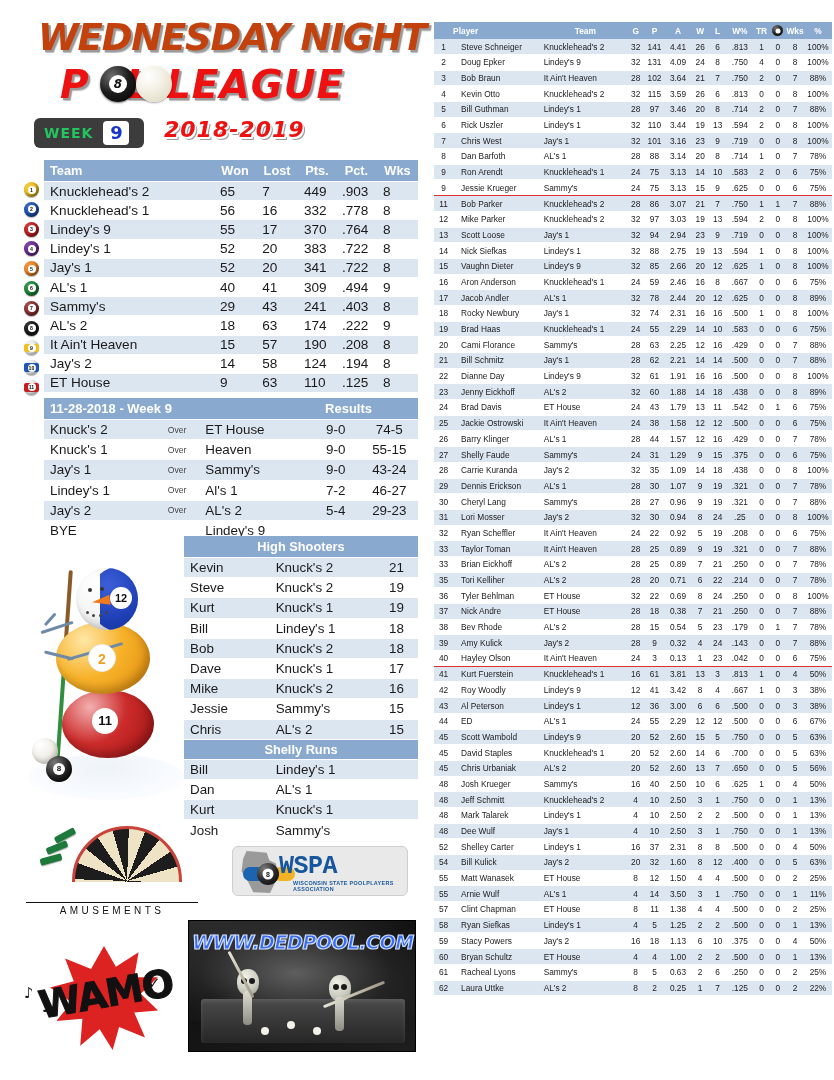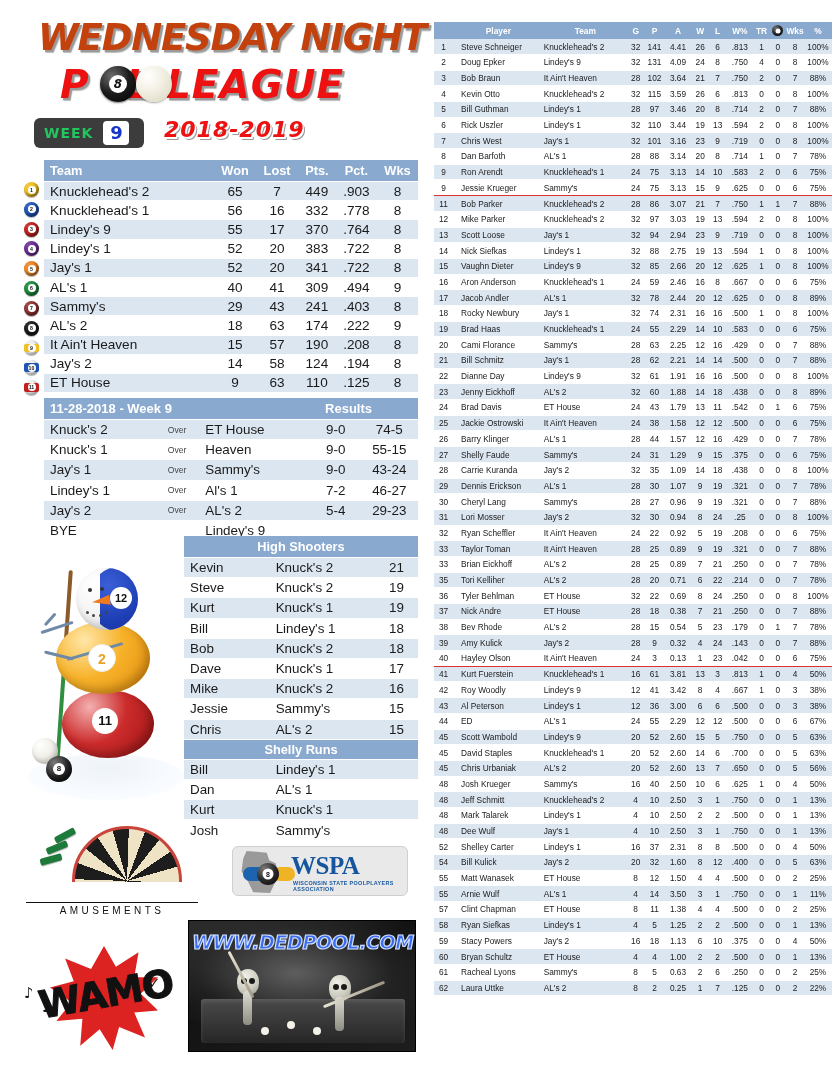--- a/index.html
+++ b/index.html
@@ -97,21 +97,21 @@
   .tbl td { padding: 2.1px 6px; border-bottom: 1px solid #ffffff; }
   .tbl tbody tr:nth-child(odd) { background: #dce6f1; }
   .tbl tbody tr:nth-child(even) { background: #ffffff; }
 
   
   .standings-wrap { position: absolute; left: 44px; top: 160px; width: 374px; }
   .standings { width: 374px; }
   .standings th:nth-child(1) { width: 170px; }
   .standings th:nth-child(n+2) { text-align: center; }
   .standings td { font-size: 13.6px; padding: 1.6px 6px; }
-  .standings td:nth-child(n+2) { text-align: center; }
+  .standings td:nth-child(n+2) { }
   .ball-col {
     position: absolute; left: 24px; top: 182px;
     width: 20px;
   }
   .ball {
     width: 15px; height: 15px; border-radius: 50%;
     margin-bottom: 4.8px;
     position: relative;
     box-shadow: inset -2px -2px 3px rgba(0,0,0,.35), 0 1px 1px rgba(0,0,0,.3);
     display:flex; align-items:center; justify-content:center;
@@ -262,22 +262,22 @@
     z-index:3;
   }
   .wspa-ball::after{
     content:"8"; position:absolute;left:50%;top:50%;transform:translate(-50%,-50%);
     width:11px;height:11px;border-radius:50%;background:#fff;color:#111;
     font-size:7px;line-height:11px;text-align:center;font-weight:bold;
   }
   .wspa-blue { position:absolute; left:10px; top:20px; width:22px;height:14px; background:#1c63b0; border-radius:7px; }
   .wspa-yellow { position:absolute; left:40px; top:20px; width:22px;height:14px; background:#f0b323; border-radius:7px; }
   .wspa-text {
-    position:absolute; left:58px; top:5px;
-    font-family:Liberation Serif, serif; font-weight:900; font-size:25px;
+    position:absolute; left:46px; top:5px;
+    font-family:Liberation Mono, monospace; font-weight:900; font-size:25px;
     color:#15569e; letter-spacing:-0.5px;
   }
   .wspa-sub {
     position:absolute; left:60px; top:33px;
     font-family:"Liberation Sans",sans-serif; font-size:5.4px; font-weight:bold;
     color:#15569e; letter-spacing:.35px;
   }
 
   .logo-wamo { position:absolute; left:20px; top:940px; width:170px; height:120px; }
   .wamo-burst {
@@ -732,21 +732,21 @@
       <div class="dp-url">WWW.DEDPOOL.COM</div>
     </div>
 
   </div>
 
   <div class="right-panel">
     <table class="stats">
       <thead>
         <tr>
           <th class="c-rank"></th>
-          <th class="c-player" style="text-align:center;padding-left:0 !important;">Player</th>
+          <th class="c-player" style="text-align:left;padding-left:0 !important;">Player</th>
           <th class="c-team">Team</th>
           <th class="c-g">G</th>
           <th class="c-p">P</th>
           <th class="c-a">A</th>
           <th class="c-w">W</th>
           <th class="c-l">L</th>
           <th class="c-wp">W%</th>
           <th class="c-tr">TR</th>
           <th class="c-eb"><span class="hdr-eightball"></span></th>
           <th class="c-wks">Wks</th>

